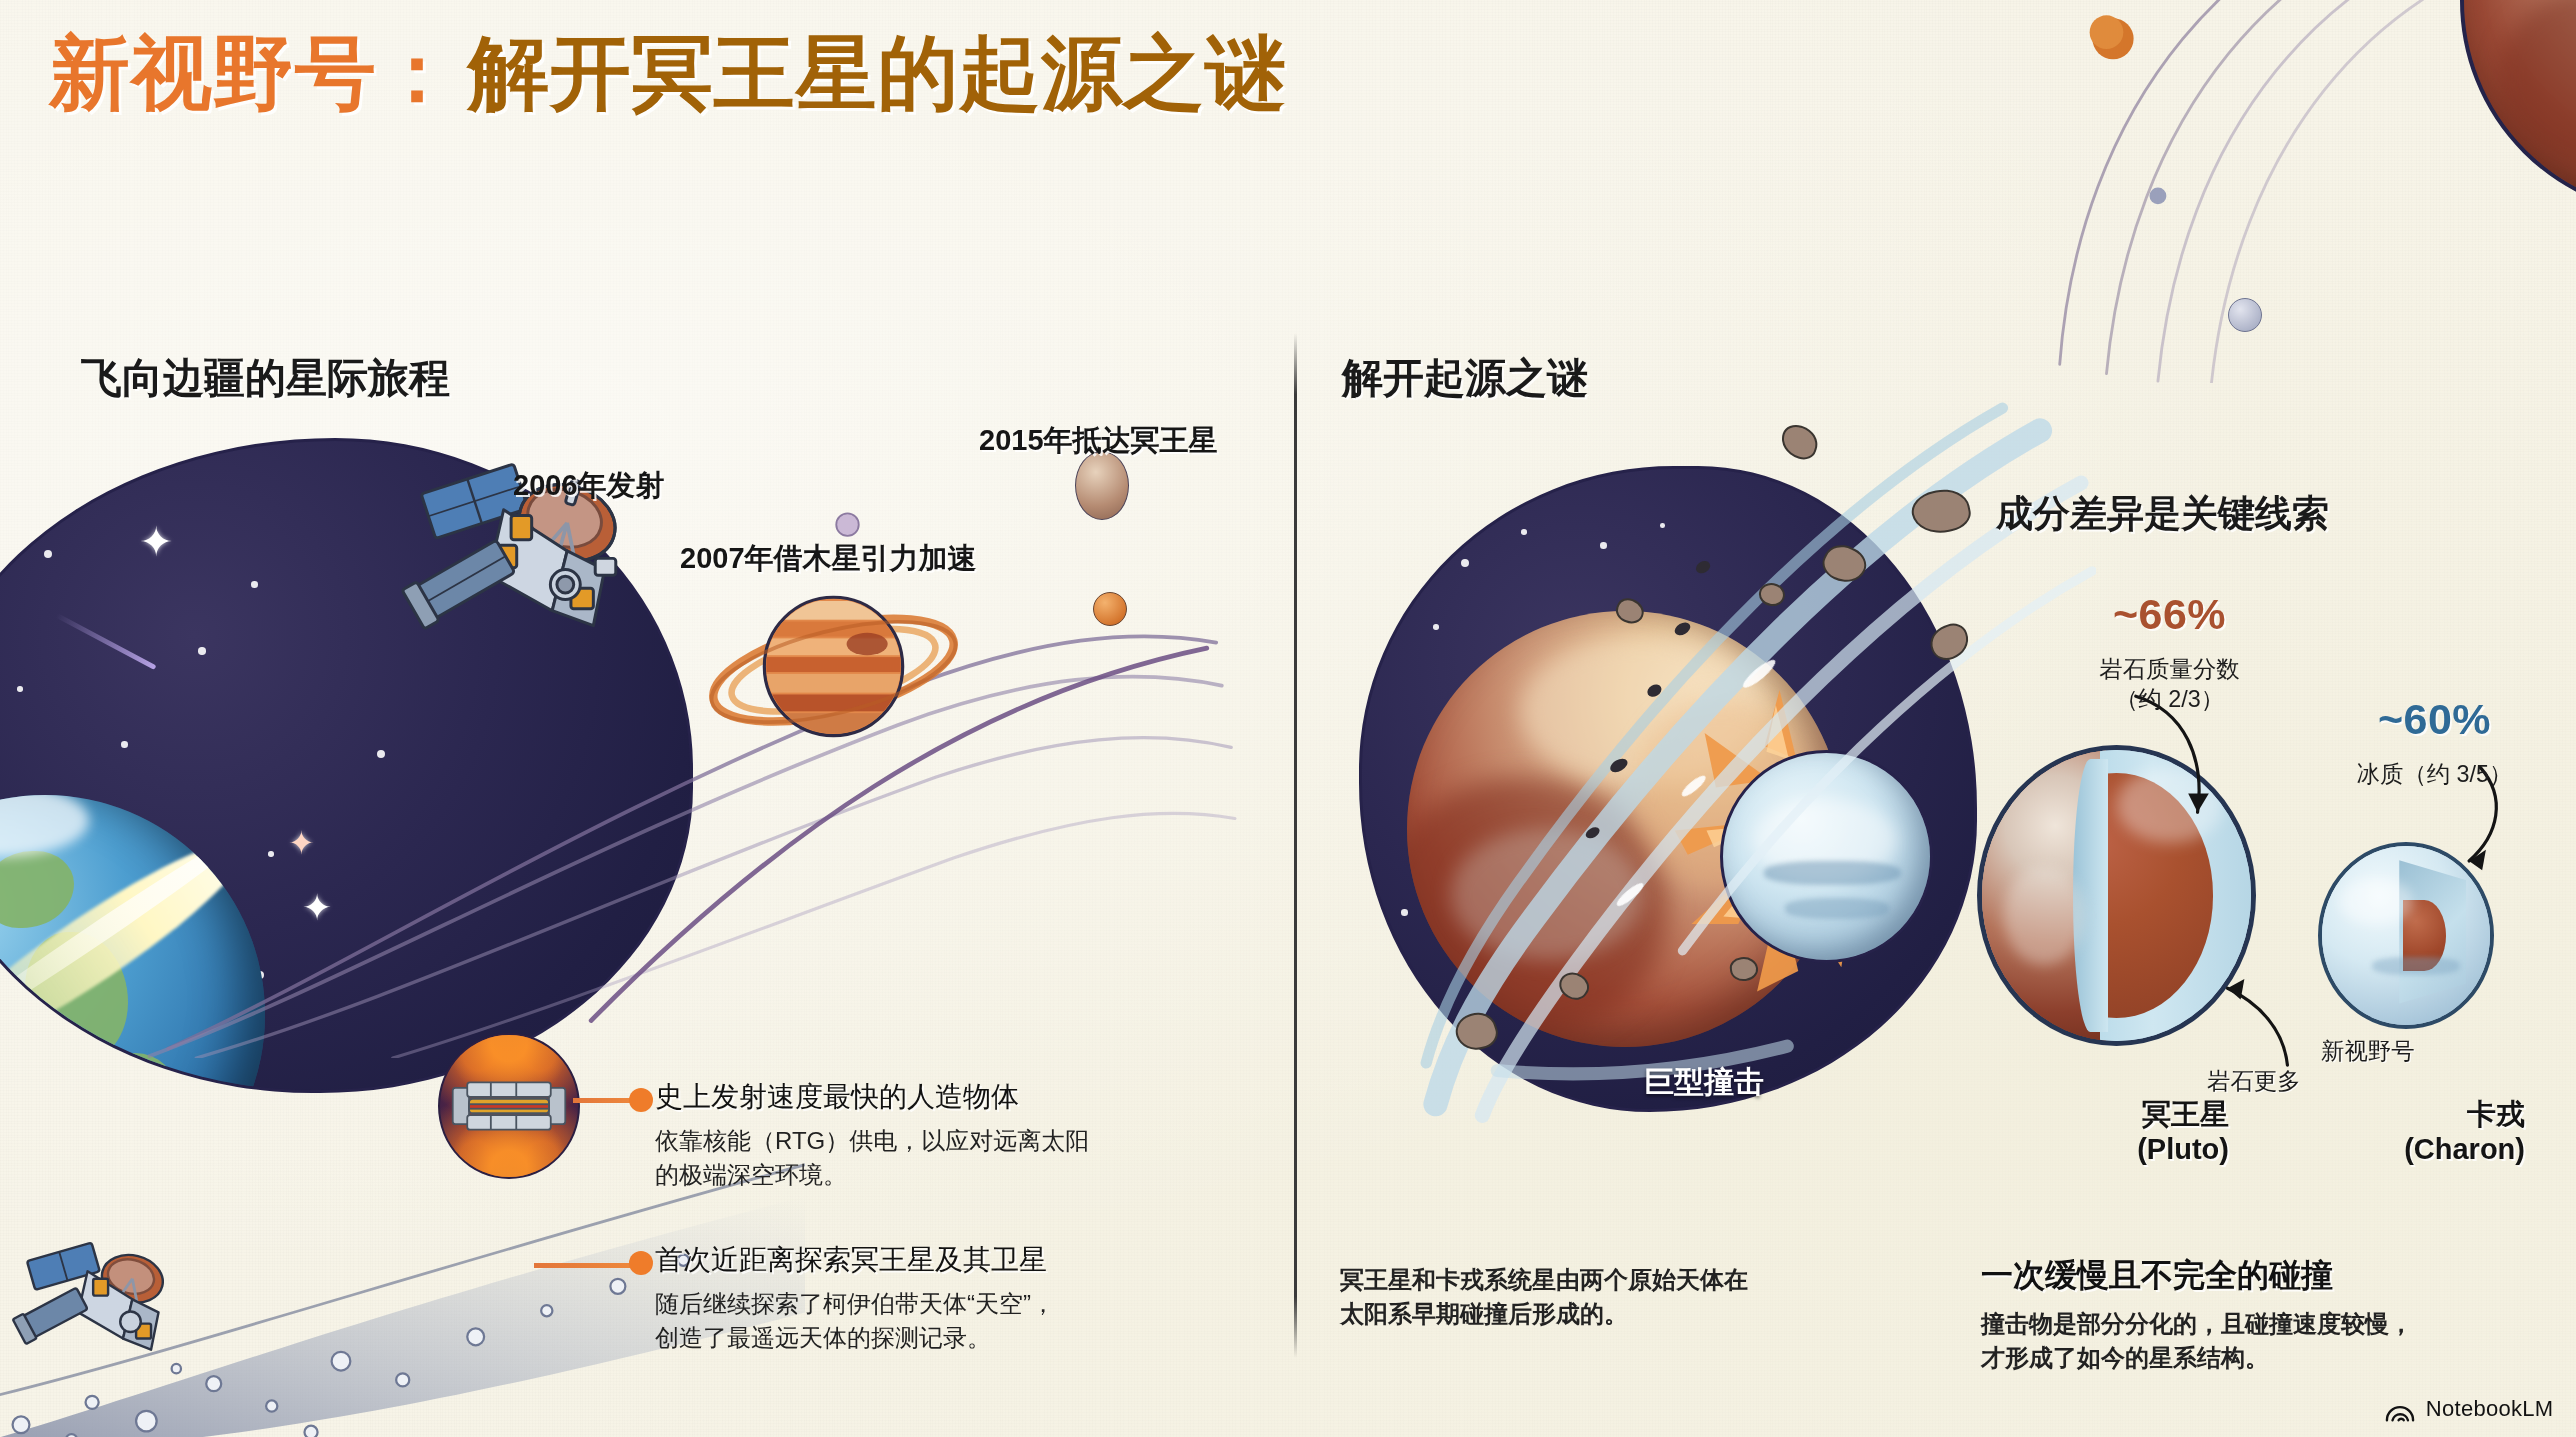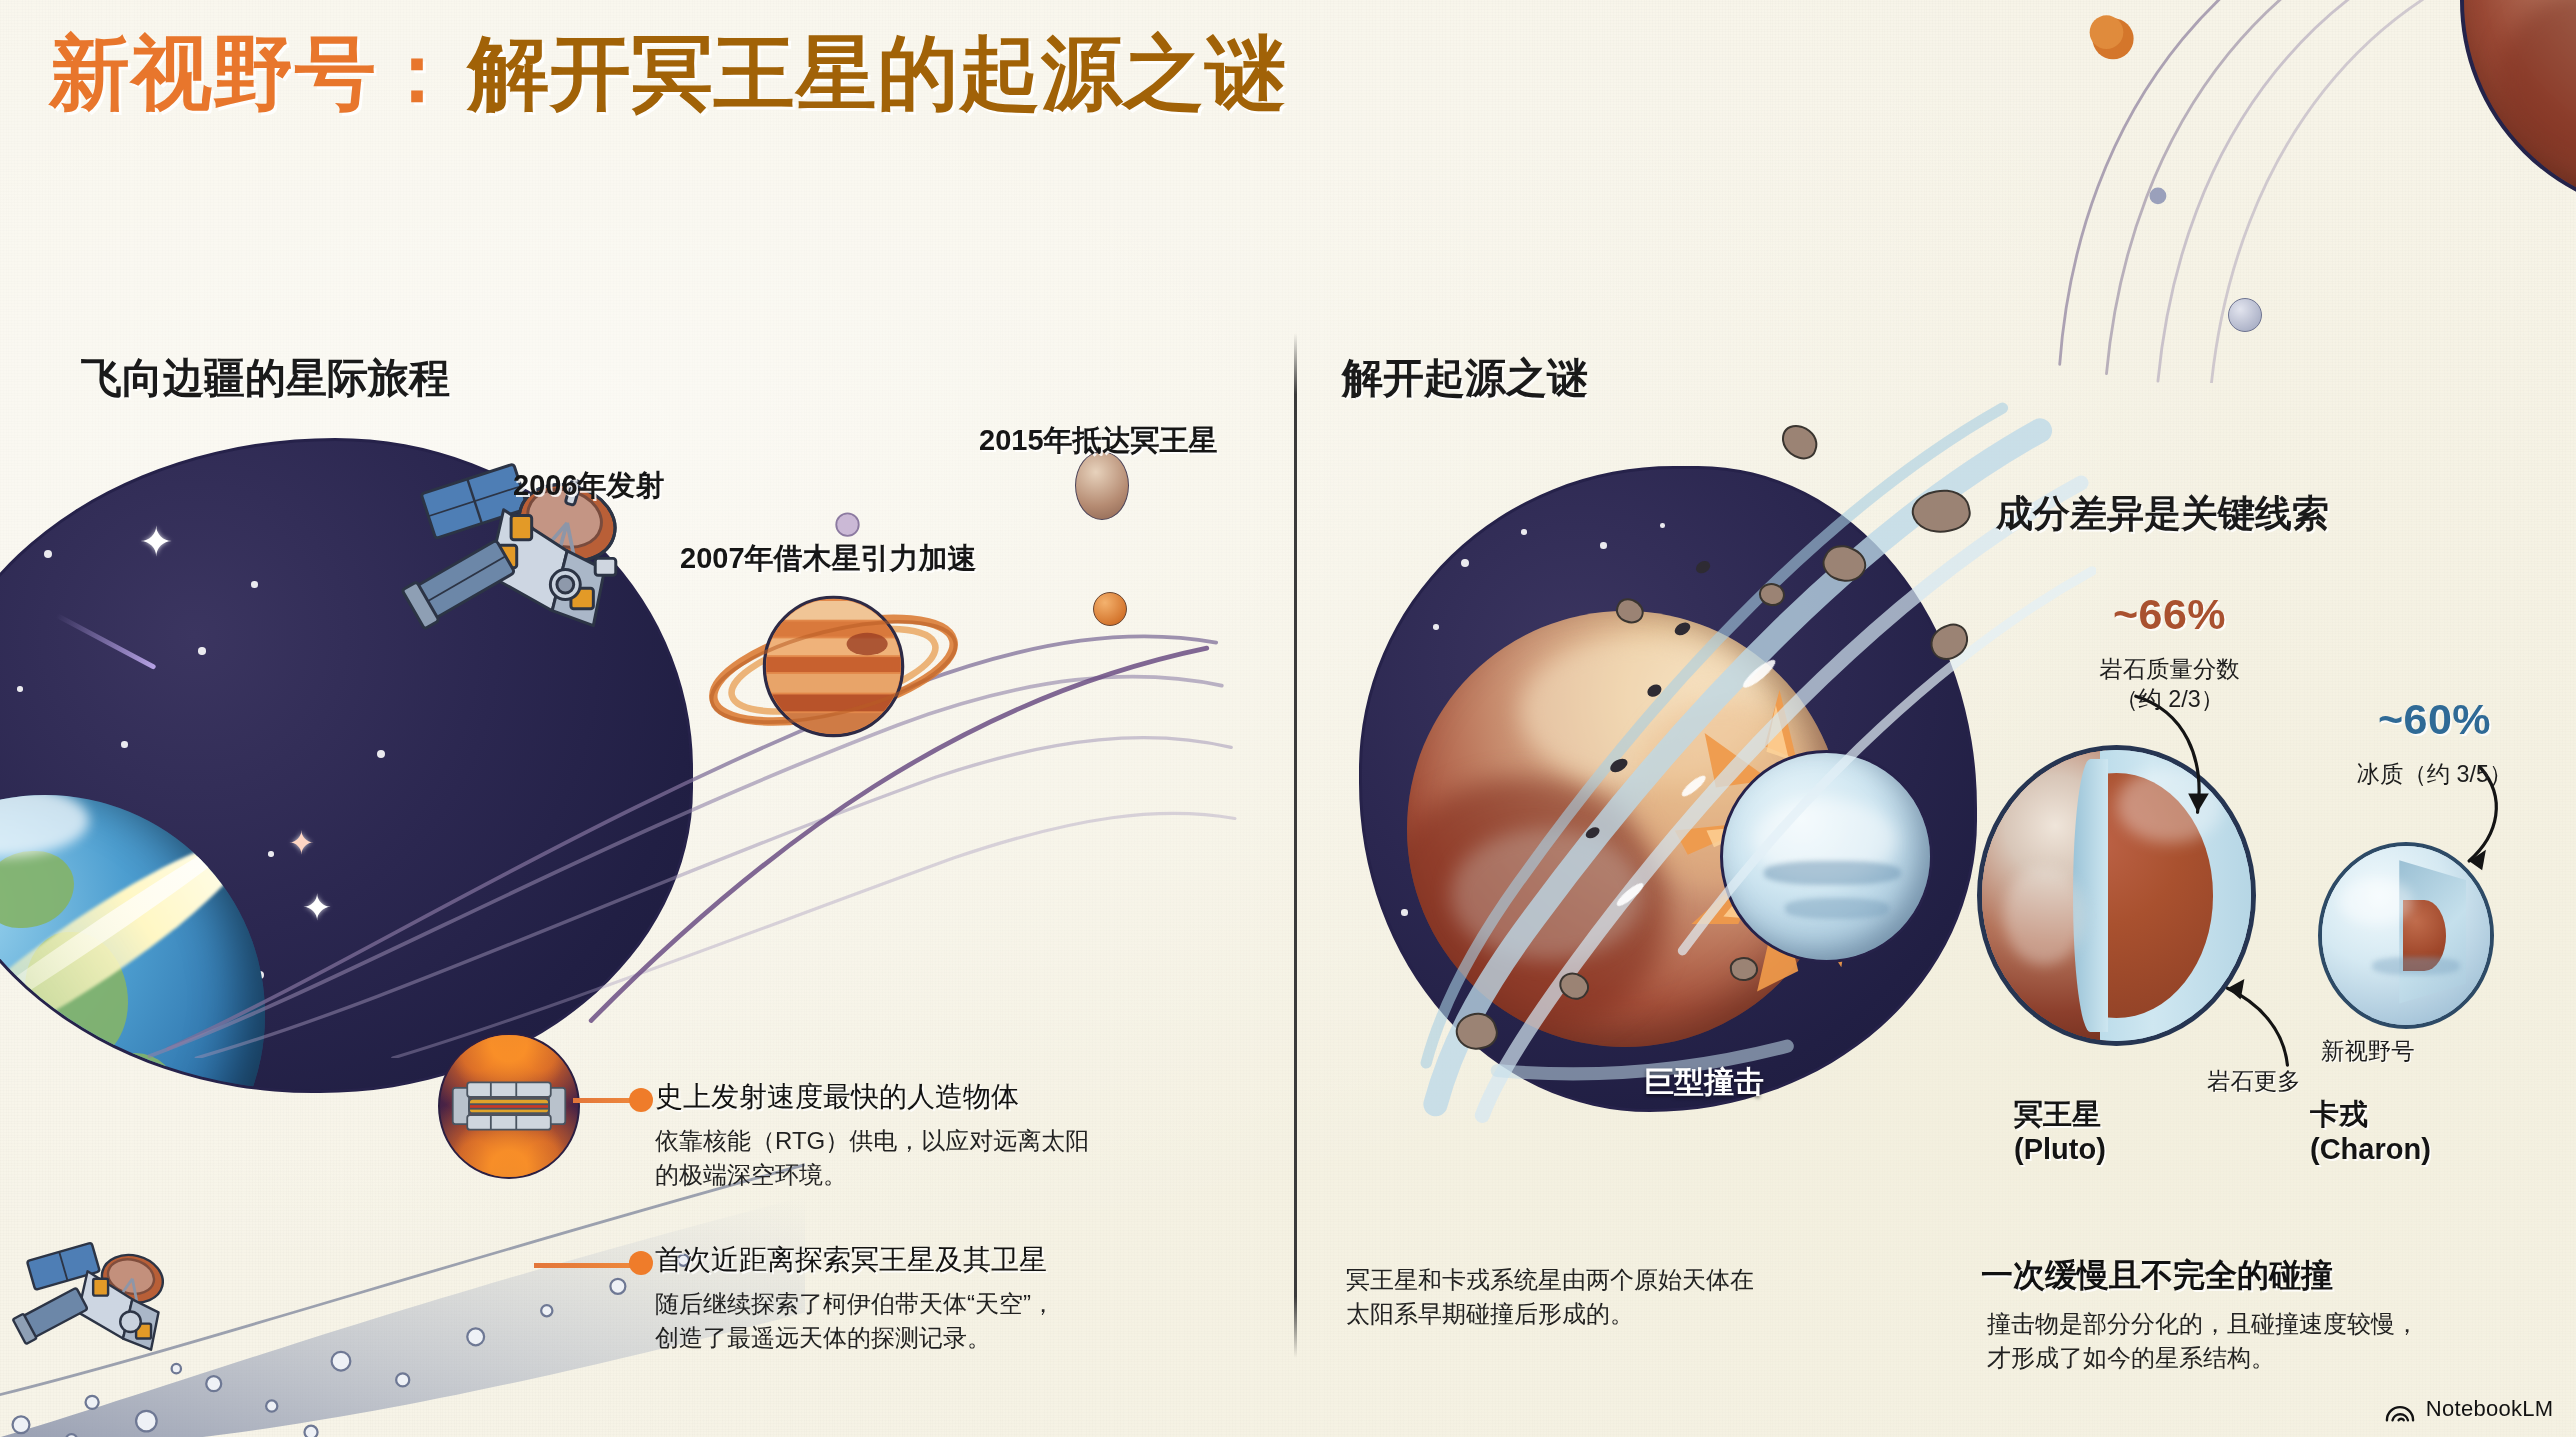--- a/index.html
+++ b/index.html
@@ -216,43 +216,43 @@
   }
   #charon-cut {
     position: absolute; left: 2318px; top: 842px; width: 176px; height: 187px;
     border-radius: 50%; z-index: 14; overflow: hidden;
     border: 4.7px solid #2d4a66;
     background: radial-gradient(circle at 35% 30%, #ecf7fb 0%, #d2e7f1 45%, #a9c7da 100%);
   }
   #pluto-cut-overlay, #charon-cut-overlay { position: absolute; inset: 0; }
 
   .body-label {
-    position: absolute; text-align: left; z-index: 19;
+    position: absolute; text-align: right; z-index: 19;
     font-size: 29px; font-weight: 900; color: #141414; line-height: 1.22;
     text-shadow: 1.9px 1.9px 0 rgba(255,255,255,.8); white-space: pre-line;
   }
   #label-pluto  { left: 2014px; top: 1097px; width: 215px; }
   #label-charon { left: 2310px; top: 1097px; width: 215px; }
 
   .annot {
     position: absolute; z-index: 19; font-size: 23.4px; font-weight: 500; color: #1c1c1c;
     text-shadow: 1.4px 1.4px 0 rgba(255,255,255,.8); white-space: nowrap;
   }
   #annot-rock-more { left: 2207px; top: 1065px; }
   #annot-ice-more  { left: 2321px; top: 1035px; }
 
   
   .bottom-block { position: absolute; z-index: 19; }
   .bottom-head {
     font-size: 32px; font-weight: 900; color: #111;
     text-shadow: 1.9px 1.9px 0 rgba(255,255,255,.8); white-space: nowrap;
   }
   .bottom-body {
-    margin-top: 9.4px; font-size: 24px; font-weight: 400; color: #222;
-    line-height: 1.42; white-space: pre-line; margin-left: 6px;
+    margin-top: 9.4px; font-size: 24px; font-weight: 700; color: #222;
+    line-height: 1.42; white-space: pre-line;
   }
   #bottom-left-block  { left: 1340px; top: 1254px; }
   #bottom-right-block { left: 1981px; top: 1254px; }
 
   
   #footer-logo {
     position: absolute; right: 22.5px; bottom: 15px; z-index: 20;
     display: flex; align-items: center; gap: 9.4px;
   }
   #footer-logo-text { font-size: 22px; font-weight: 400; color: #121212; letter-spacing: 0.3px; }

